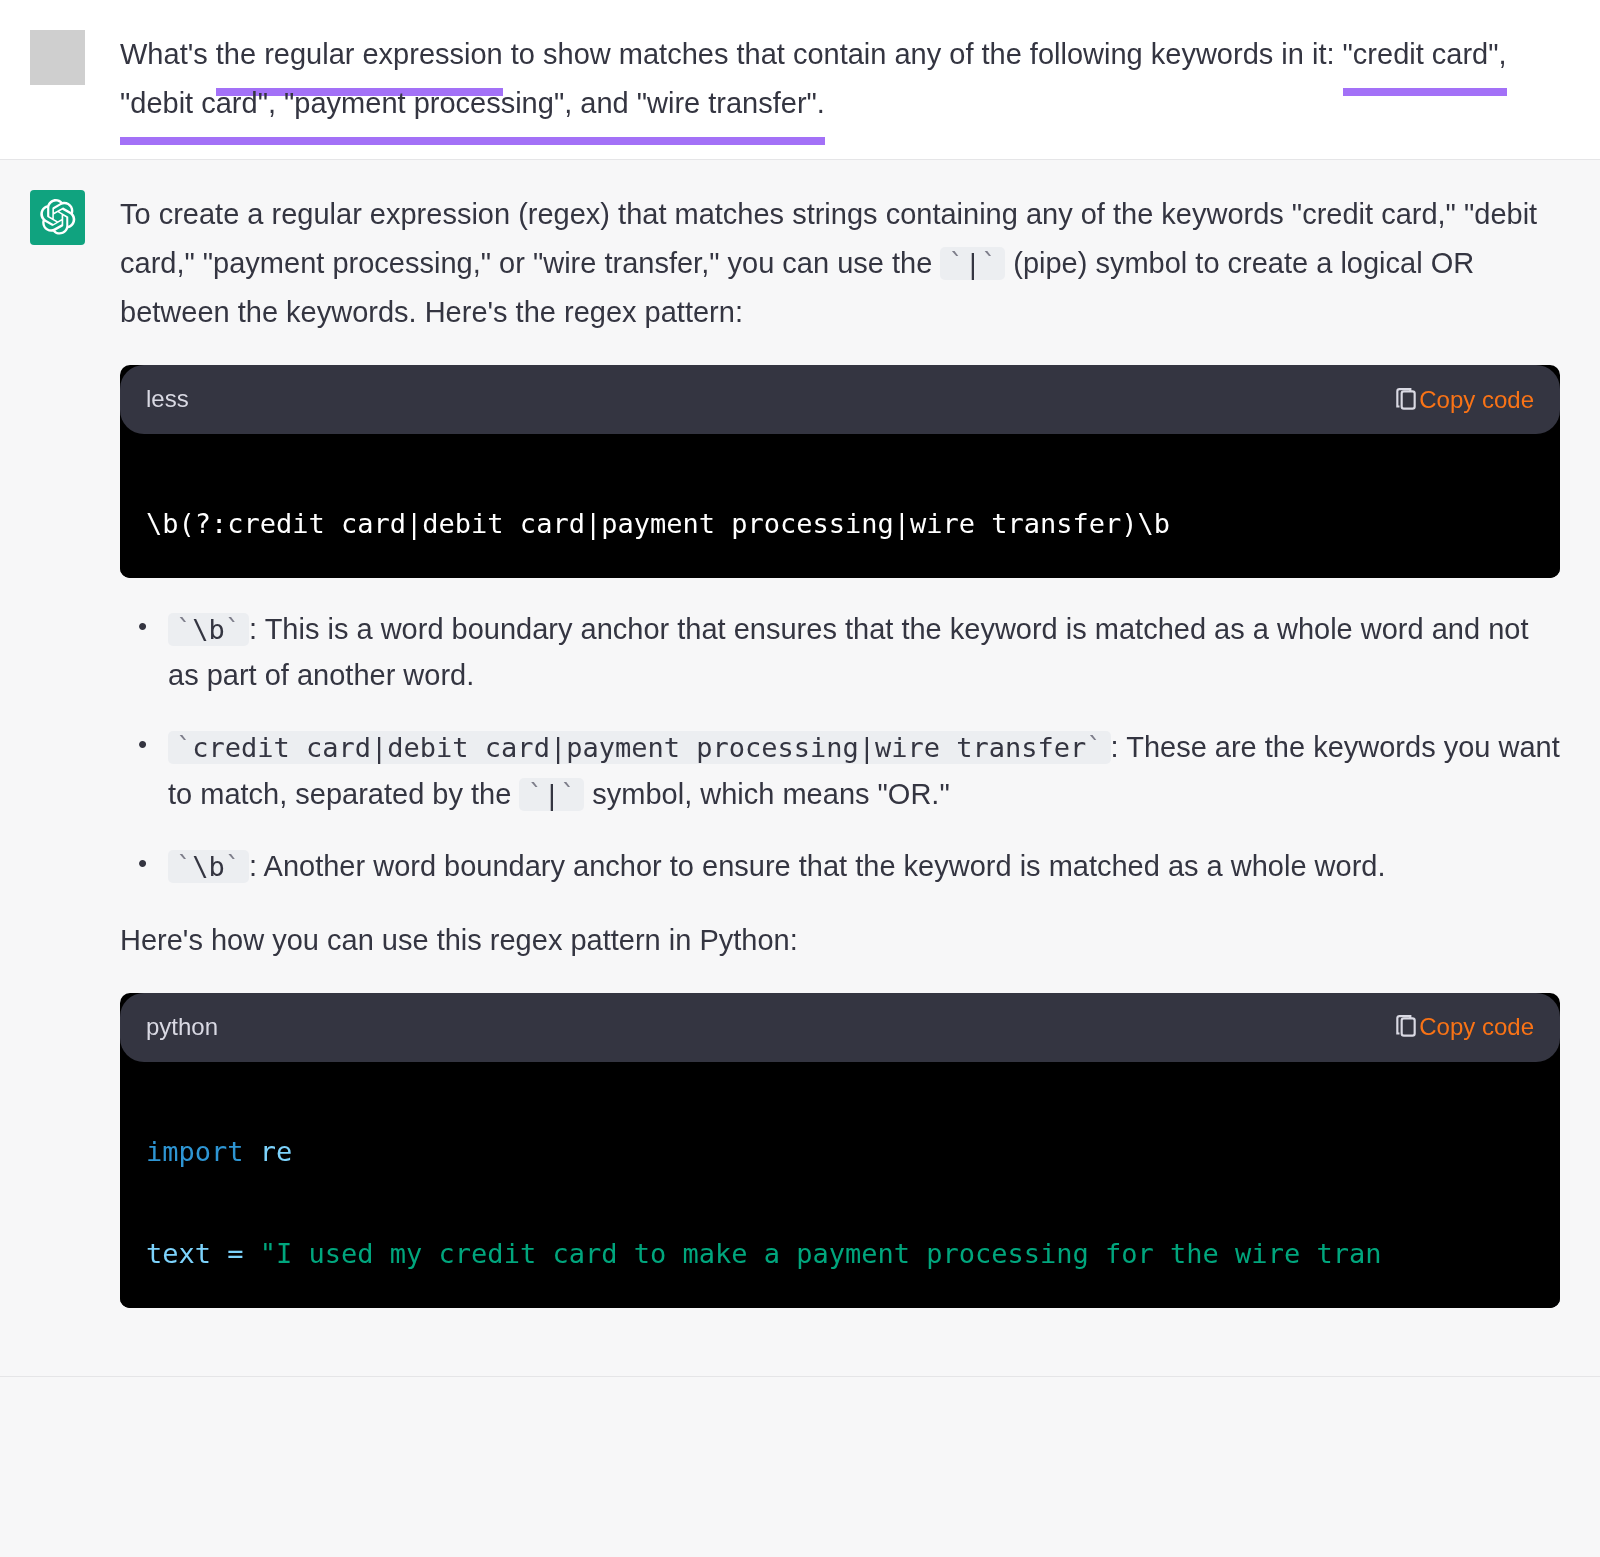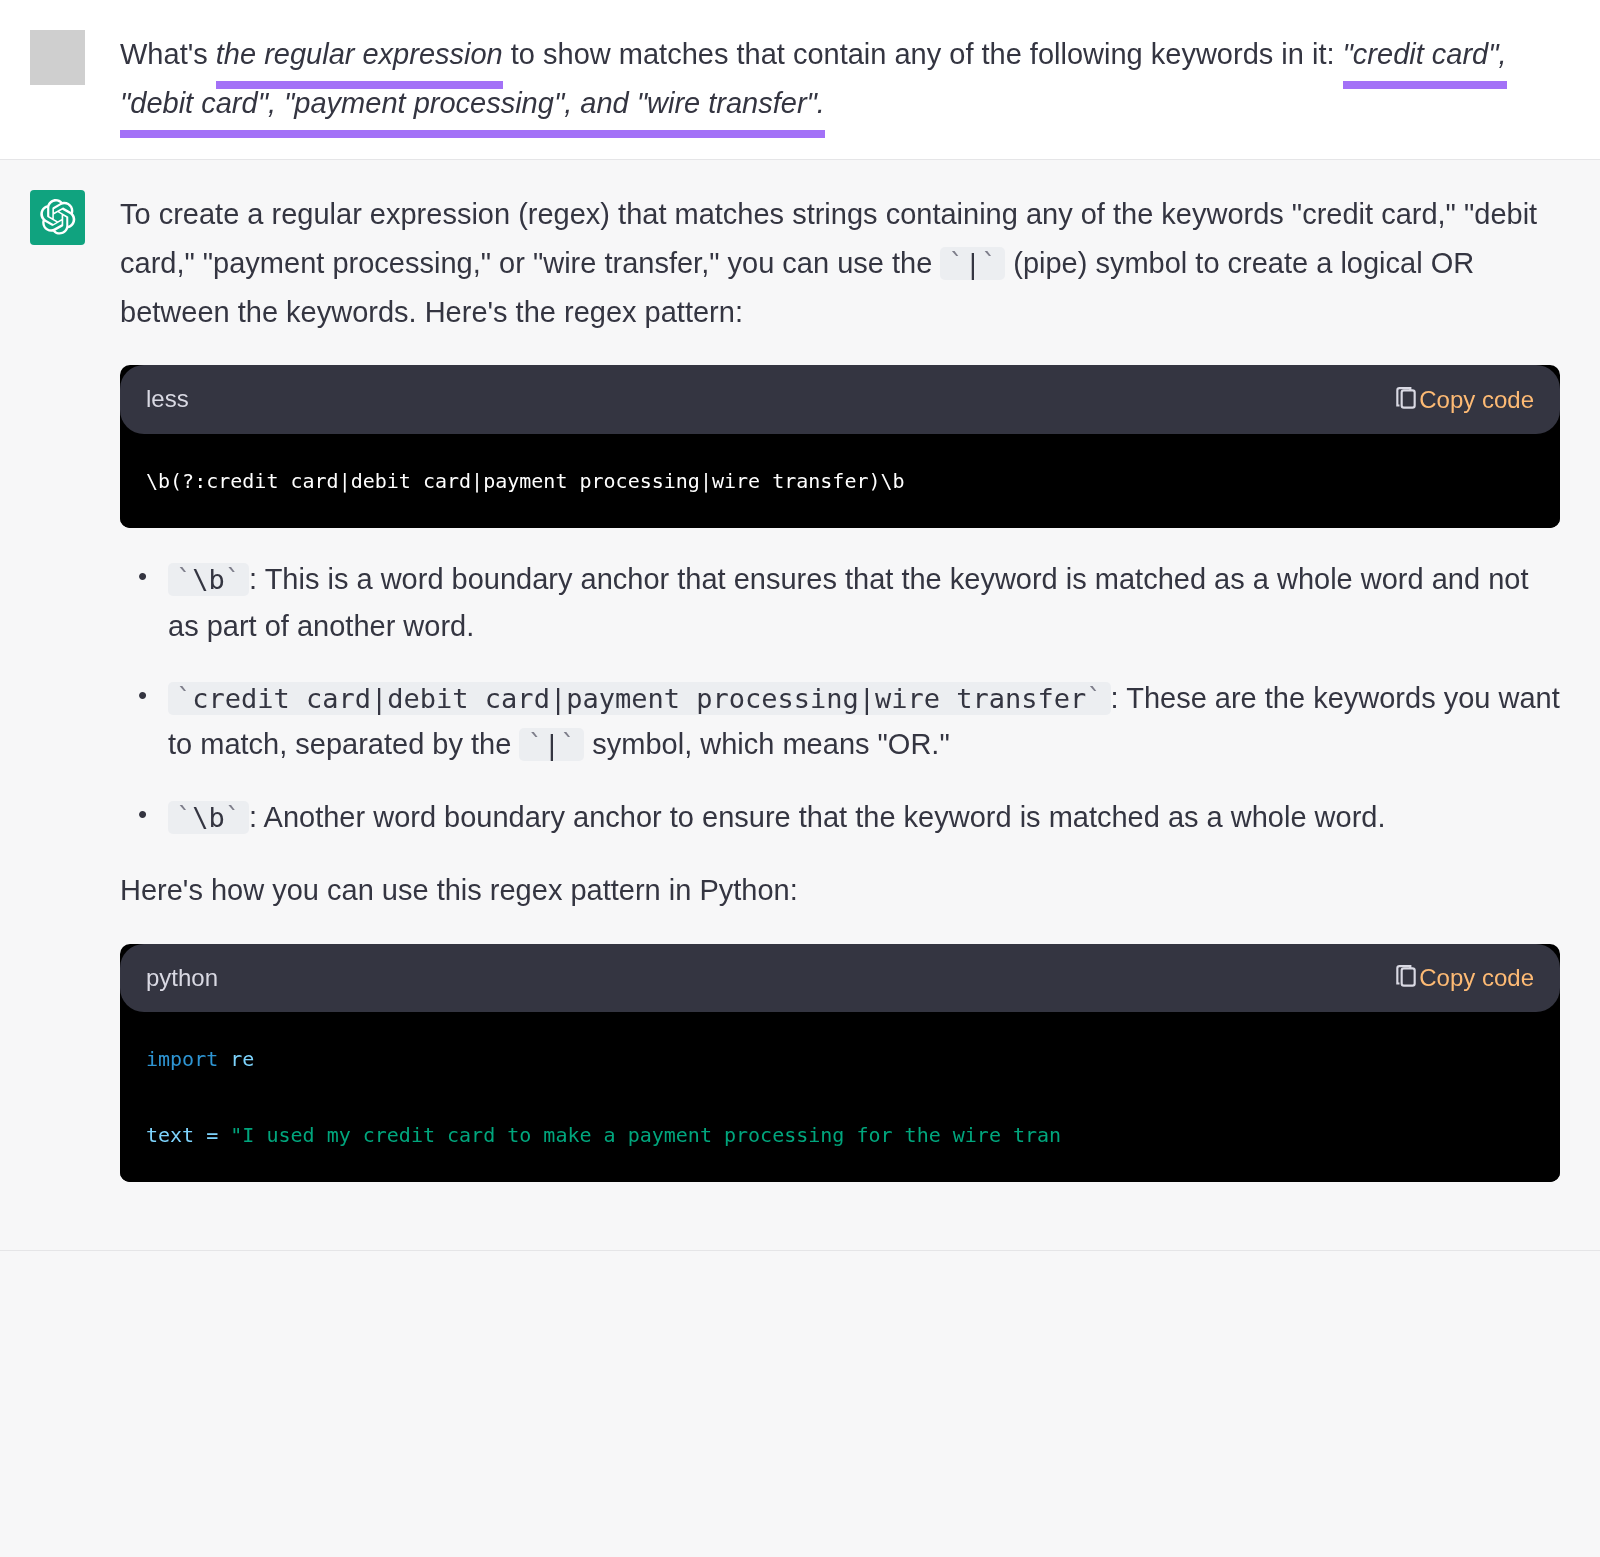--- a/index.html
+++ b/index.html
@@ -25,22 +25,21 @@
   .avatar-assistant { background: #10a37f; border-radius: 4px; }
   .avatar-assistant svg { width: 36px; height: 36px; }
   .content {
     flex: 1;
     font-size: 29px;
     line-height: 1.7;
     max-width: 1440px;
   }
   .underline-purple {
     border-bottom: 8px solid #a371f7;
-    padding-bottom: 11px;
-    font-style: italic;
+    padding-bottom: 18px;
   }
   .code-inline {
     font-family: ui-monospace, SFMono-Regular, Menlo, Consolas, monospace;
     background: #eceef1;
     padding: 1px 8px;
     border-radius: 5px;
     font-size: 27px;
   }
   .code-inline .tick { color: #7d7d8a; }
   .code-block {
@@ -53,35 +52,36 @@
     background: #343541;
     color: #d9d9e3;
     display: flex;
     justify-content: space-between;
     align-items: center;
     padding: 14px 26px;
     font-size: 24px;
     border-radius: 24px;
   }
   .copy-btn {
-    display: flex; align-items: flex-start; gap: 0;
-    color: #fdba74; cursor: pointer;
+    display: flex; align-items: center; gap: 0;
+    color: #f97316; cursor: pointer;
     background: none; border: none; font-size: 24px;
     font-family: inherit;
   }
   .copy-btn svg { width: 26px; height: 26px; stroke: #d9d9e3; }
   .code-body {
     background: #000;
     color: #fff;
     font-family: ui-monospace, SFMono-Regular, Menlo, Consolas, monospace;
-    font-size: 20px;
+    font-size: 27px;
     padding: 28px 26px;
     white-space: pre;
     overflow-x: hidden;
     line-height: 1.9;
+    margin-top: 36px;
   }
   .para { margin-bottom: 14px; }
   .explain-title { margin: 34px 0 22px 0; }
   ul.bullets { list-style: none; padding-left: 18px; margin: 9px 0 16px 0;}
   ul.bullets li {
     position: relative;
     padding-left: 30px;
     margin-bottom: 26px;
     line-height: 1.6;
   }

